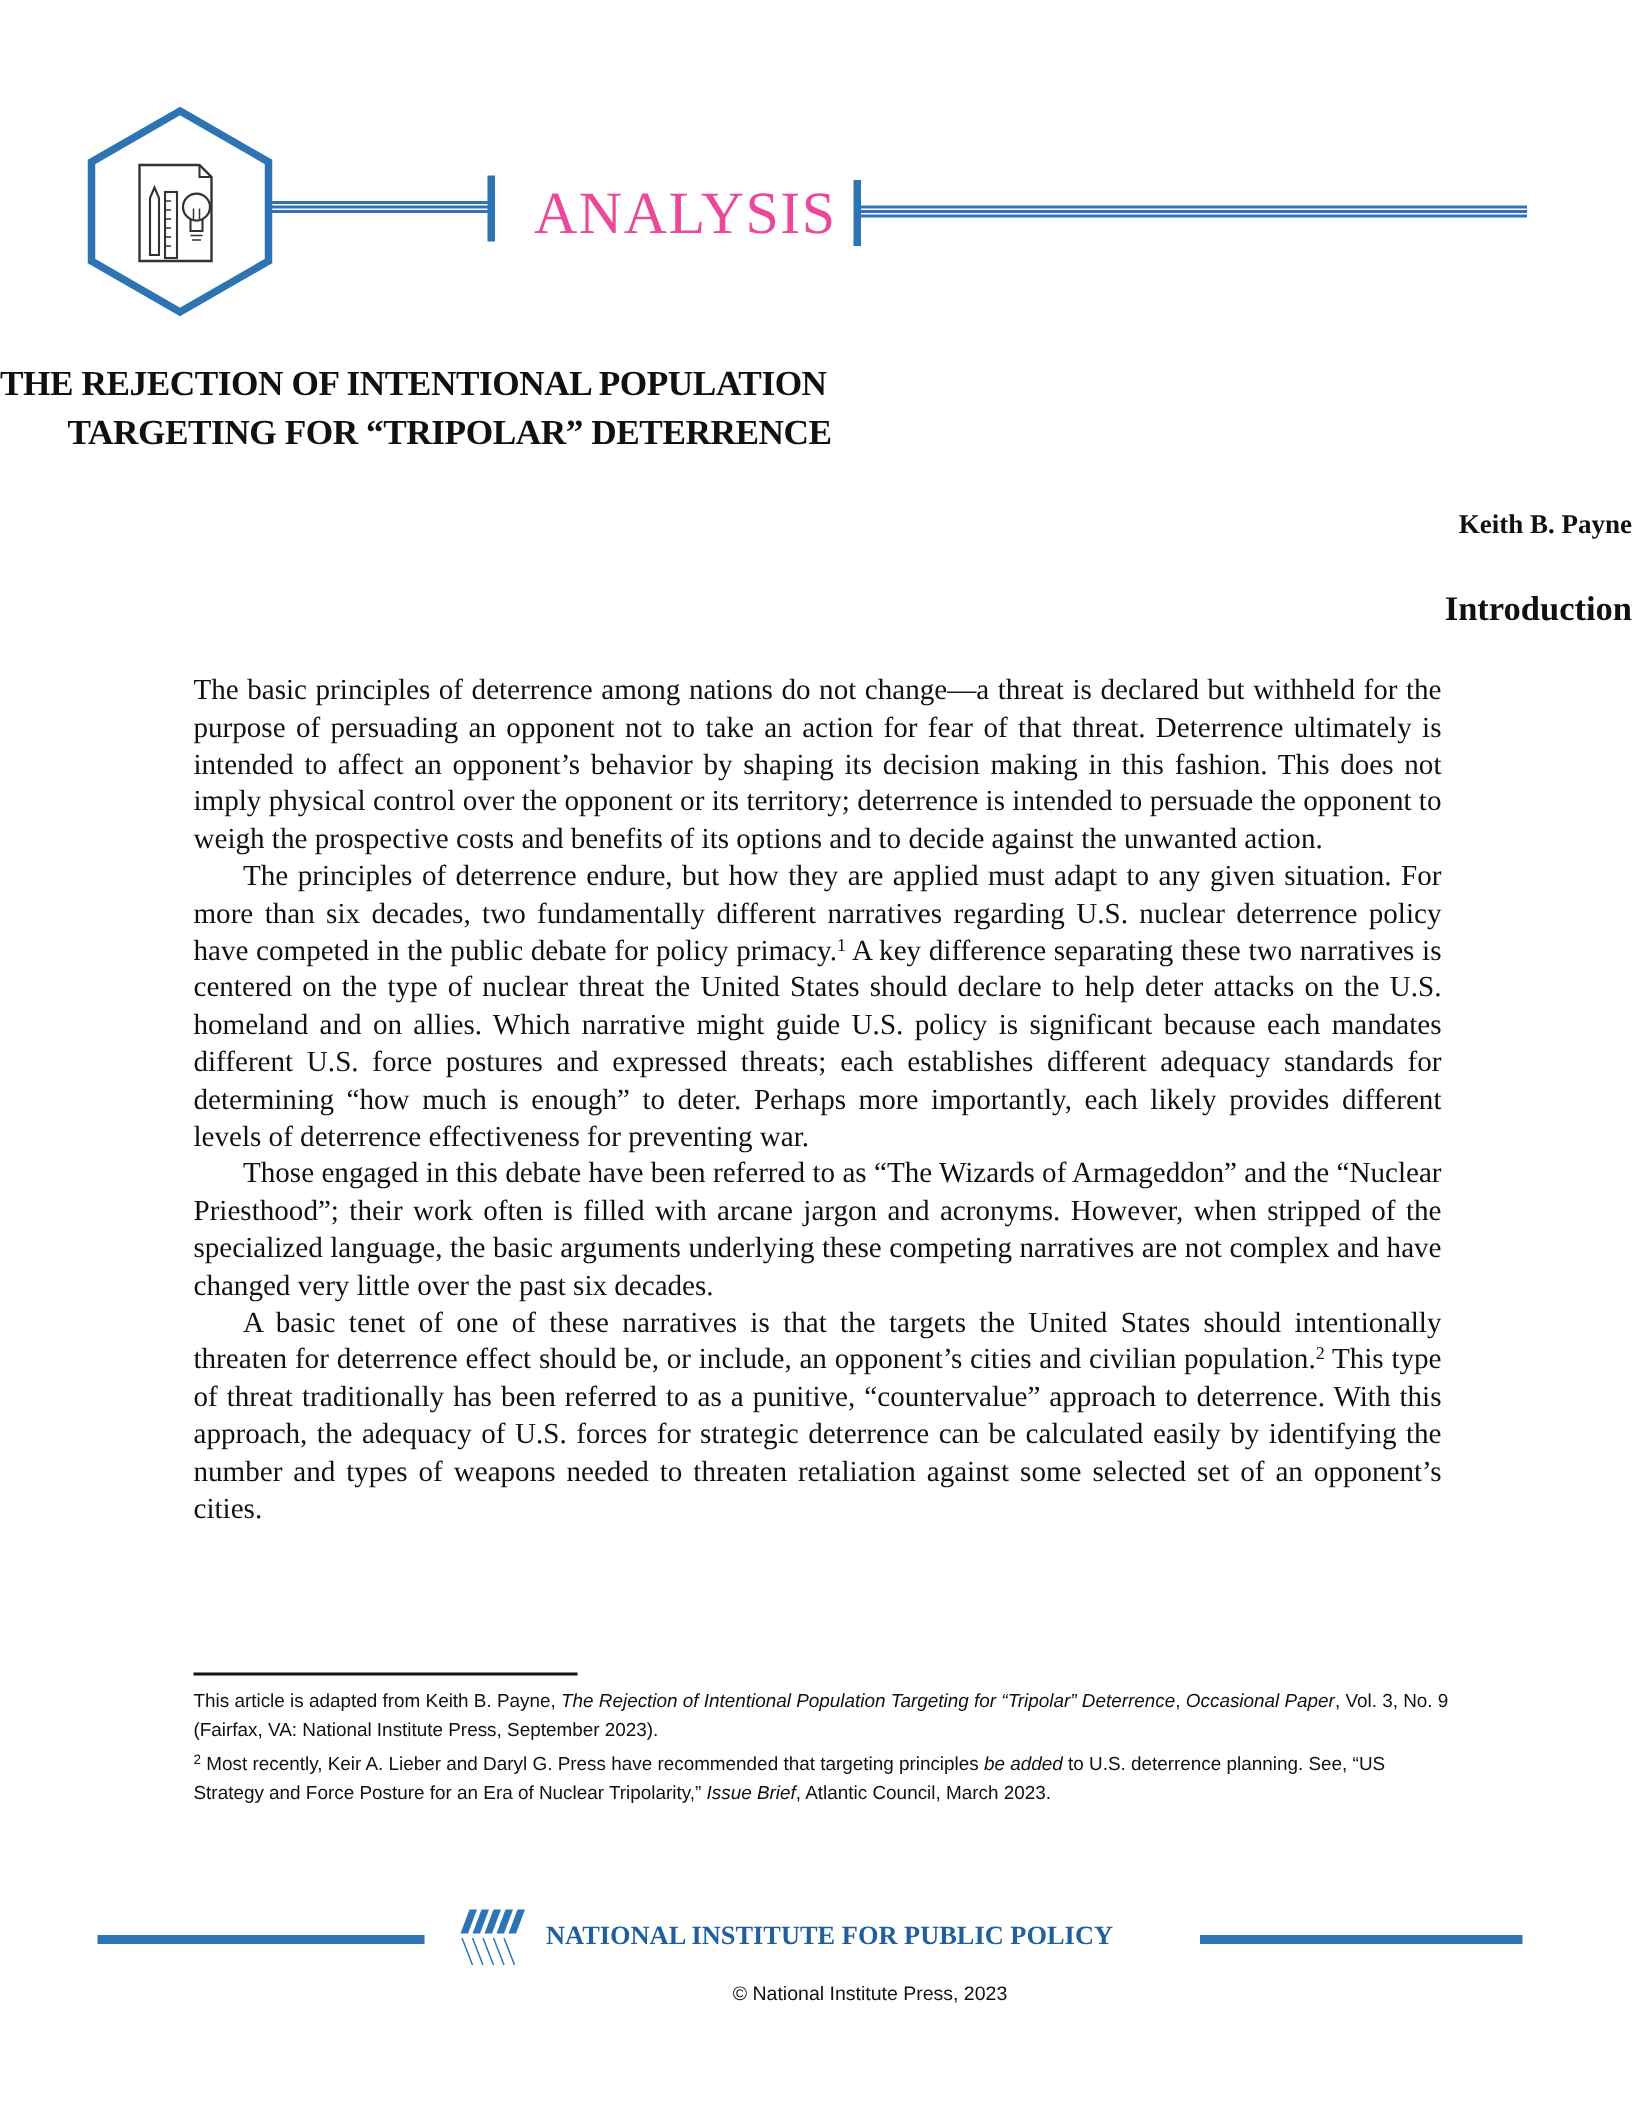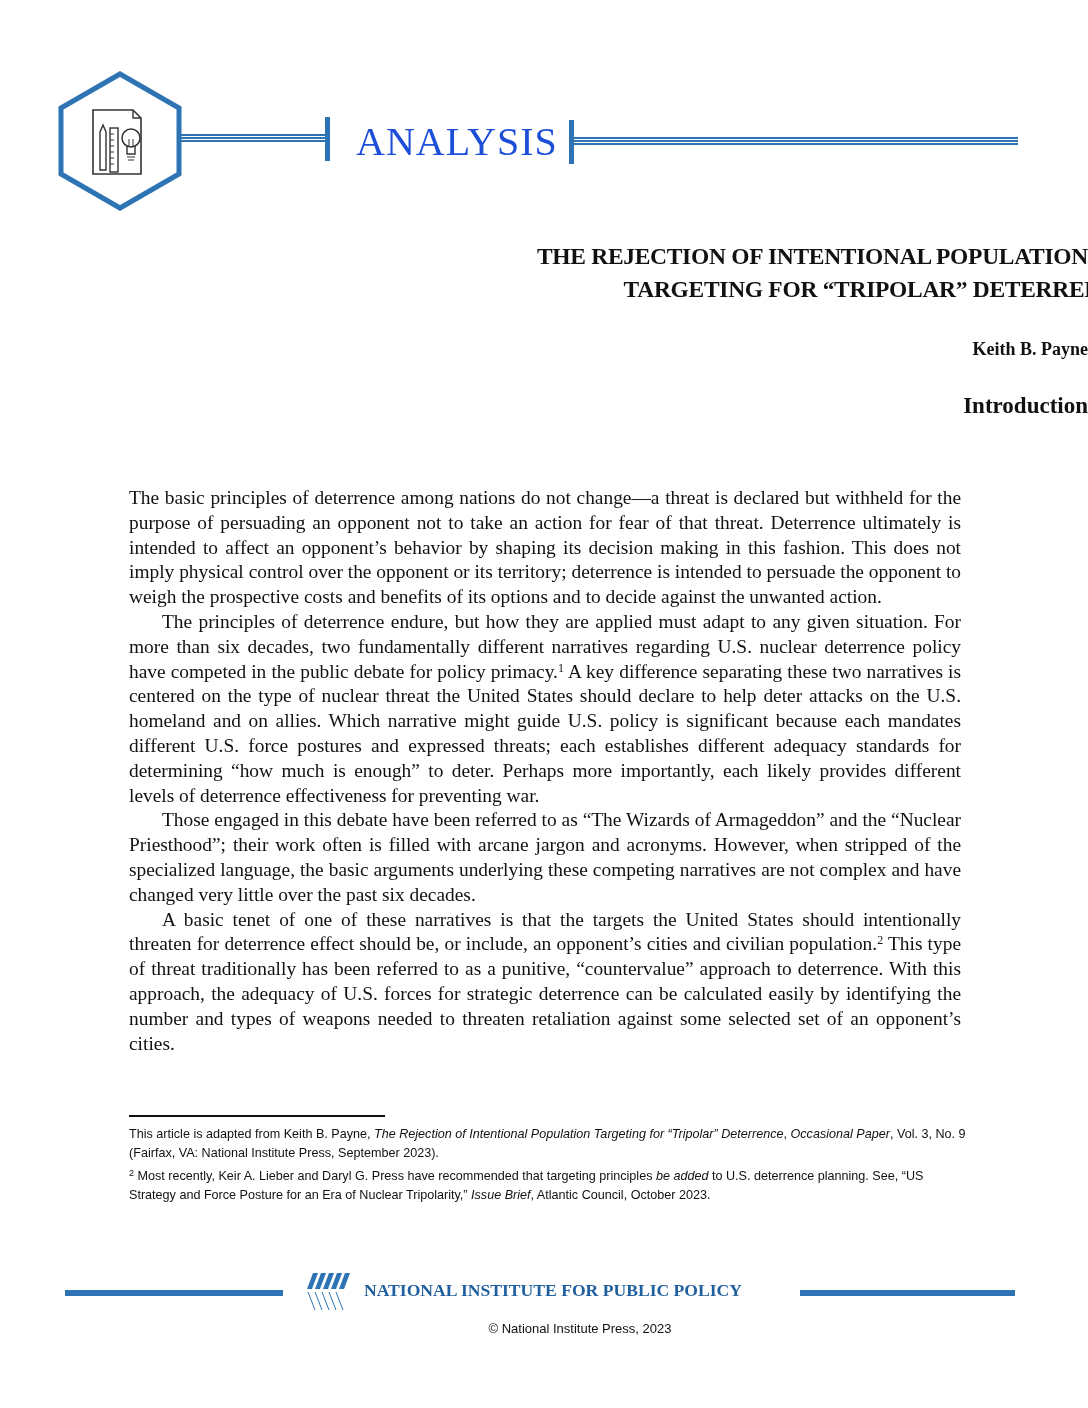--- a/index.html
+++ b/index.html
@@ -10,43 +10,43 @@
   #logo-hex { left: 55px; top: 70px; width: 130px; height: 142px; }
   .hline3 { position: absolute; height: 8px; }
   .hline3 span { position: absolute; left: 0; right: 0; height: 2px; background: #2e74b5; }
   .hline3 span:nth-child(1) { top: 0; }
   .hline3 span:nth-child(2) { top: 3px; }
   .hline3 span:nth-child(3) { top: 6px; }
   .vbar { position: absolute; width: 5px; height: 44px; background: #2e74b5; }
   #analysis-label {
     left: 356px; top: 112px; width: 200px; height: 60px;
     font-family: "Liberation Serif", "DejaVu Serif", serif;
-    font-size: 40px; letter-spacing: 1px; color: #1d4ed8; line-height: 60px;
+    font-size: 40px; letter-spacing: 1px; color: #ec4899; line-height: 60px;
   }
 
   
   .title {
-    left: 0; width: 1088px; text-align: right;
+    left: 0; width: 1088px; text-align: left;
     font-family: "Liberation Serif", "DejaVu Serif", serif;
     font-weight: bold; font-size: 23.5px; letter-spacing: -0.3px; line-height: 32px; color: #111;
   }
   #author {
     left: 0; width: 1088px; top: 339px; text-align: right;
     font-family: "Liberation Serif", serif; font-weight: bold; font-size: 18px;
   }
   #section-heading {
     left: 0; width: 1088px; top: 393px; text-align: right;
     font-family: "Liberation Serif", serif; font-weight: bold; font-size: 23px;
   }
 
   
   #body-text {
     left: 129px; top: 449px; width: 832px;
     font-family: "Liberation Serif", "DejaVu Serif", serif;
-    font-size: 19.4px; line-height: 24.8px; text-align: justify; color: #111; margin-top: 37px;
+    font-size: 19.4px; line-height: 24.8px; text-align: justify; color: #111;
   }
   #body-text p { margin: 0; }
   #body-text p.indent { text-indent: 33px; }
   sup { font-size: 12px; line-height: 0; vertical-align: 6px; }
 
   
   #fn-rule { left: 129px; top: 1115px; width: 256px; height: 2px; background: #111; }
   #footnotes {
     left: 129px; top: 1125px; width: 840px;
     font-family: "Liberation Sans", "DejaVu Sans", sans-serif;
@@ -121,21 +121,21 @@
 <div id="body-text" class="abs">
   <p>The basic principles of deterrence among nations do not change—a threat is declared but withheld for the purpose of persuading an opponent not to take an action for fear of that threat.  Deterrence ultimately is intended to affect an opponent’s behavior by shaping its decision making in this fashion.  This does not imply physical control over the opponent or its territory; deterrence is intended to persuade the opponent to weigh the prospective costs and benefits of its options and to decide against the unwanted action.</p>
   <p class="indent"><span>The principles of deterrence endure, but how they are applied must adapt to any given situation.  For more than six decades, two fundamentally different narratives regarding U.S. nuclear deterrence policy have competed in the public debate for policy primacy.</span><sup>1</sup><span>  A key difference separating these two narratives is centered on the type of nuclear threat the United States should declare to help deter attacks on the U.S. homeland and on allies.  Which narrative might guide U.S. policy is significant because each mandates different U.S. force postures and expressed threats; each establishes different adequacy standards for determining “how much is enough” to deter.  Perhaps more importantly, each likely provides different levels of deterrence effectiveness for preventing war.</span></p>
   <p class="indent">Those engaged in this debate have been referred to as “The Wizards of Armageddon” and the “Nuclear Priesthood”; their work often is filled with arcane jargon and acronyms. However, when stripped of the specialized language, the basic arguments underlying these competing narratives are not complex and have changed very little over the past six decades.</p>
   <p class="indent"><span>A basic tenet of one of these narratives is that the targets the United States should intentionally threaten for deterrence effect should be, or include, an opponent’s cities and civilian population.</span><sup>2</sup><span>  This type of threat traditionally has been referred to as a punitive, “countervalue” approach to deterrence.  With this approach, the adequacy of U.S. forces for strategic deterrence can be calculated easily by identifying the number and types of weapons needed to threaten retaliation against some selected set of an opponent’s cities.</span></p>
 </div>
 
 <div id="fn-rule" class="abs"></div>
 <div id="footnotes" class="abs">
   <p><span>This article is adapted from Keith B. Payne, </span><i>The Rejection of Intentional Population Targeting for “Tripolar” Deterrence</i><span>, </span><i>Occasional Paper</i><span>, Vol. 3, No. 9 (Fairfax, VA:  National Institute Press, September 2023).</span></p>
-  <p><sup>2</sup><span> Most recently, Keir A. Lieber and Daryl G. Press have recommended that targeting principles </span><i>be added</i><span> to U.S. deterrence planning.  See, “US Strategy and Force Posture for an Era of Nuclear Tripolarity,” </span><i>Issue Brief</i><span>, Atlantic Council, October 2023.</span></p>
+  <p><sup>2</sup><span> Most recently, Keir A. Lieber and Daryl G. Press have recommended that targeting principles </span><i>be added</i><span> to U.S. deterrence planning.  See, “US Strategy and Force Posture for an Era of Nuclear Tripolarity,” </span><i>Issue Brief</i><span>, Atlantic Council, March 2023.</span></p>
 </div>
 
 <div class="footer-bar" style="left:65px;width:218px;"></div>
 <svg id="org-logo" class="abs" viewBox="0 0 52 40">
   <g fill="#2e74b5">
     <polygon points="8,1 13,1 7,17 2,17"></polygon>
     <polygon points="16,1 21,1 15,17 10,17"></polygon>
     <polygon points="24,1 29,1 23,17 18,17"></polygon>
     <polygon points="32,1 37,1 31,17 26,17"></polygon>
     <polygon points="40,1 45,1 39,17 34,17"></polygon>

